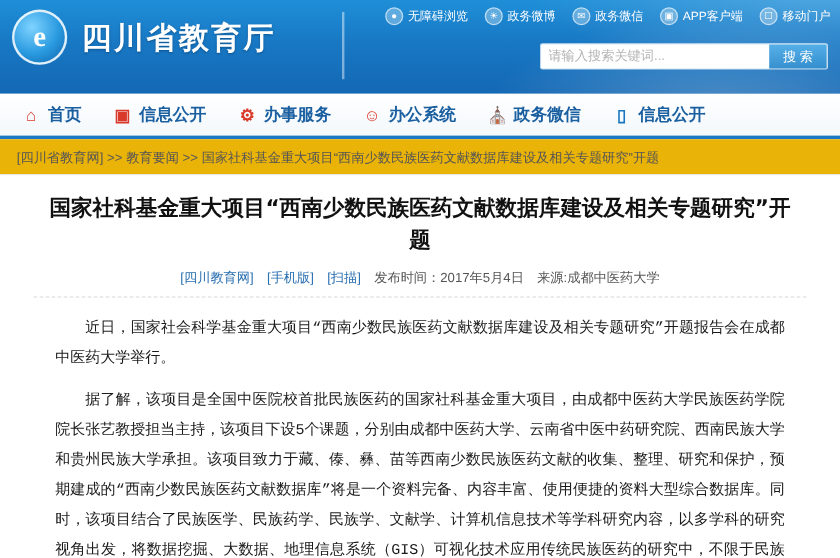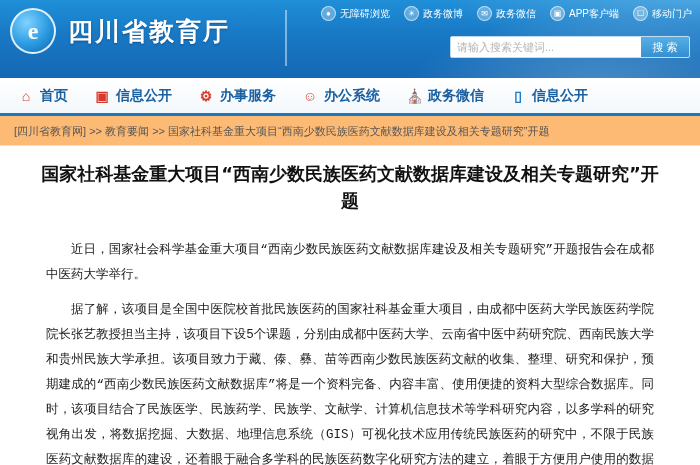--- a/index.html
+++ b/index.html
@@ -142,21 +142,21 @@
     text-align: center;
   }
   .nav-item.alt .nav-ic { color: #1a78c2; }
 
   
   .crumb {
     padding: 8px 14px 6px 14px;
     font-size: 11px;
     color: #555;
     border-bottom: 1px solid #e6e6e6;
-    background: #fdba74;
+    background: #eab308;
   }
 
   
   .article {
     padding: 0 24px;
     background: #fff;
   }
   .headline {
     text-align: center;
     font-size: 18px;
@@ -260,19 +260,26 @@
   <div class="crumb">
     <span>[四川省教育网]</span>
     <span>&gt;&gt;</span>
     <span>教育要闻</span>
     <span>&gt;&gt;</span>
     <span>国家社科基金重大项目“西南少数民族医药文献数据库建设及相关专题研究”开题</span>
   </div>
 
   <div class="article">
     <div class="headline">国家社科基金重大项目“西南少数民族医药文献数据库建设及相关专题研究”开题</div>
+    <div class="meta">
+      <span class="lk">[四川教育网]</span>
+      <span class="lk">[手机版]</span>
+      <span class="lk">[扫描]</span>
+      <span>发布时间：2017年5月4日</span>
+      <span>来源:成都中医药大学</span>
+    </div>
     <div class="body">
       <p>近日，国家社会科学基金重大项目“西南少数民族医药文献数据库建设及相关专题研究”开题报告会在成都中医药大学举行。</p>
       <p>据了解，该项目是全国中医院校首批民族医药的国家社科基金重大项目，由成都中医药大学民族医药学院院长张艺教授担当主持，该项目下设5个课题，分别由成都中医药大学、云南省中医中药研究院、西南民族大学和贵州民族大学承担。该项目致力于藏、傣、彝、苗等西南少数民族医药文献的收集、整理、研究和保护，预期建成的“西南少数民族医药文献数据库”将是一个资料完备、内容丰富、使用便捷的资料大型综合数据库。同时，该项目结合了民族医学、民族药学、民族学、文献学、计算机信息技术等学科研究内容，以多学科的研究视角出发，将数据挖掘、大数据、地理信息系统（GIS）可视化技术应用传统民族医药的研究中，不限于民族医药文献数据库的建设，还着眼于融合多学科的民族医药数字化研究方法的建立，着眼于方便用户使用的数据库知识发现多功能应用建设，为推动民族医药数据库的学习、科研应用提供了良好的科学视角，并从方法学层面为民族医药数据的有效管理和利用提供新思路、新方法，在中国少数民族医药保护传承方面具有示范性作用。</p>
     </div>
   </div>
 
 </div>
 
 </body></html>

